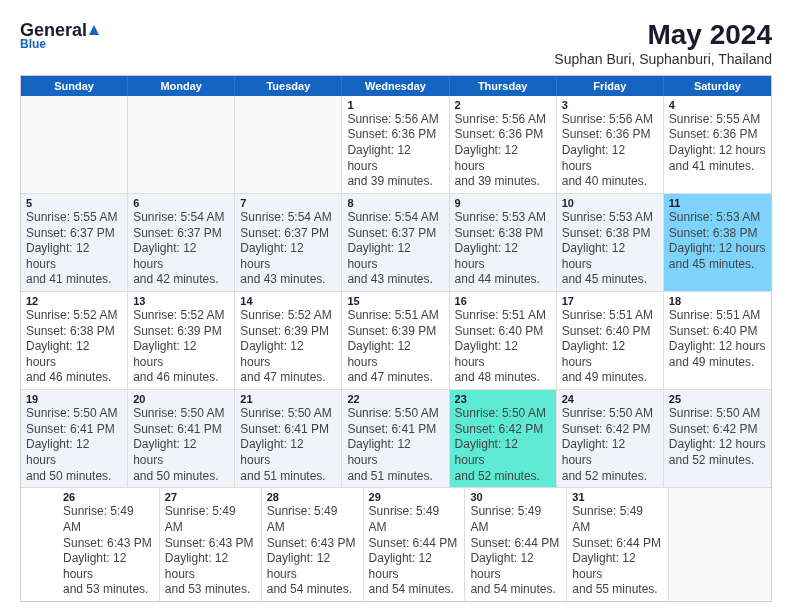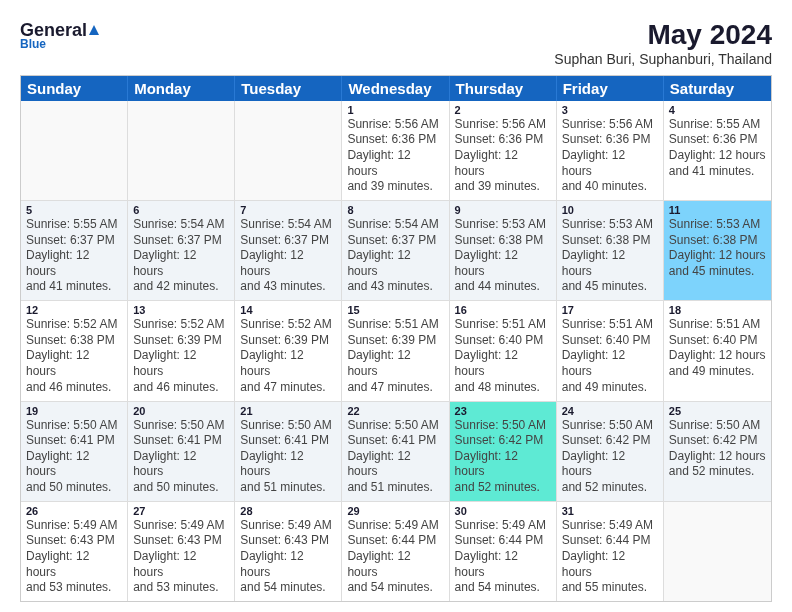--- a/index.html
+++ b/index.html
@@ -48,39 +48,39 @@
       flex-direction: column;
       border: 1px solid #ccc;
     }
     .cal-header {
       display: grid;
       grid-template-columns: repeat(7, 1fr);
       background: #1565c0;
     }
     .cal-header-cell {
       color: #fff;
-      font-size: 15px;
+      font-size: 11px;
       font-weight: bold;
       padding: 4px 6px;
-      text-align: left;
+      text-align: center;
       border-right: 1px solid #2979d4;
     }
     .cal-header-cell:last-child { border-right: none; }
     .cal-body {
       flex: 1;
       display: flex;
       flex-direction: column;
     }
     .cal-row {
       display: grid;
       grid-template-columns: repeat(7, 1fr);
       flex: 1;
       border-bottom: 1px solid #ddd;
     }
-    .cal-row:last-child { border-bottom: none; }
+    .cal-row:last-child { border-bottom: none; margin-left: 37px; }
     .cal-cell {
       border-right: 1px solid #ddd;
       padding: 3px 5px;
       font-size: 9px;
       color: #333;
       vertical-align: top;
       background: #fff;
     }
     .cal-cell:last-child { border-right: none; }
     .cal-cell.empty { background: #f9f9f9; }

